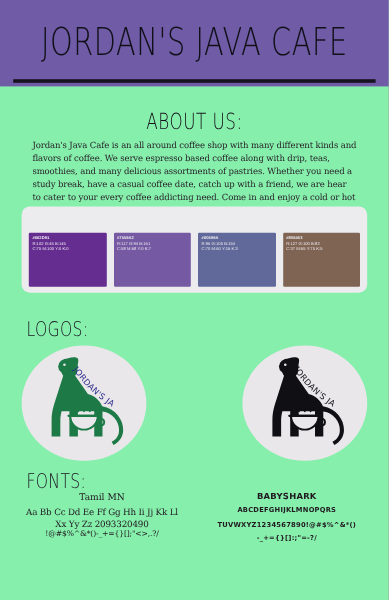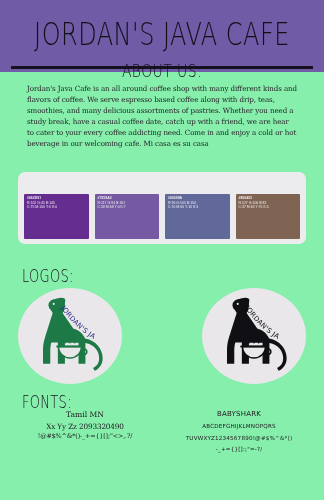--- a/index.html
+++ b/index.html
@@ -49,21 +49,21 @@
     right: 11px;
     top: 66px;
     height: 3px;
     background: #17121f;
   }
 
   
   .about {
     position: absolute;
     left: 0; right: 0;
-    top: 60px;
+    top: 92px;
   }
   .about-title {
     text-align: center;
     font-family: "DejaVu Sans", sans-serif;
     font-weight: 300;
     font-size: 14px;
     color: #15121a;
     letter-spacing: 0.4px;
     transform: scaleY(1.32);
     transform-origin: center top;
@@ -156,21 +156,21 @@
     left: 8px; right: 8px;
     top: 410px;
     display: flex;
   }
   .font-col {
     flex: 1 1 0;
     text-align: center;
     color: #20181f;
   }
   .font-col.serif  { font-family: "DejaVu Serif", serif; }
-  .font-col.disp   { font-family: "DejaVu Sans", sans-serif; font-weight: 400; }
+  .font-col.disp   { font-family: "DejaVu Sans", sans-serif; font-weight: 700; }
   .font-name {
     font-size: 7.6px;
     margin-bottom: 3px;
   }
   .font-col.disp .font-name { font-size: 7px; letter-spacing: 0.2px; }
   .font-line {
     font-size: 7.3px;
     line-height: 9.6px;
     letter-spacing: -0.15px;
     white-space: nowrap;
@@ -291,20 +291,21 @@
         </text>
       </svg>
     </div>
 
   </div>
 
   <div class="section-head" id="fonts-head">FONTS:</div>
   <div class="fonts-row" id="fonts-row">
       <div class="font-col serif">
         <div class="font-name">Tamil MN</div>
+        <div class="font-line">Aa Bb Cc Dd Ee Ff Gg Hh Ii Jj Kk Ll</div>
         <div class="font-line">Xx Yy Zz 2093320490</div>
         <div class="font-line sym">!@#$%^&amp;*()-_+={}[];"&lt;&gt;,.?/</div>
       </div>
       <div class="font-col disp">
         <div class="font-name">BABYSHARK</div>
         <div class="font-line">ABCDEFGHIJKLMNOPQRS</div>
         <div class="font-line">TUVWXYZ1234567890!@#$%^&amp;*()</div>
         <div class="font-line sym">-_+={}[]:;"=-?/</div>
       </div>
     </div>

